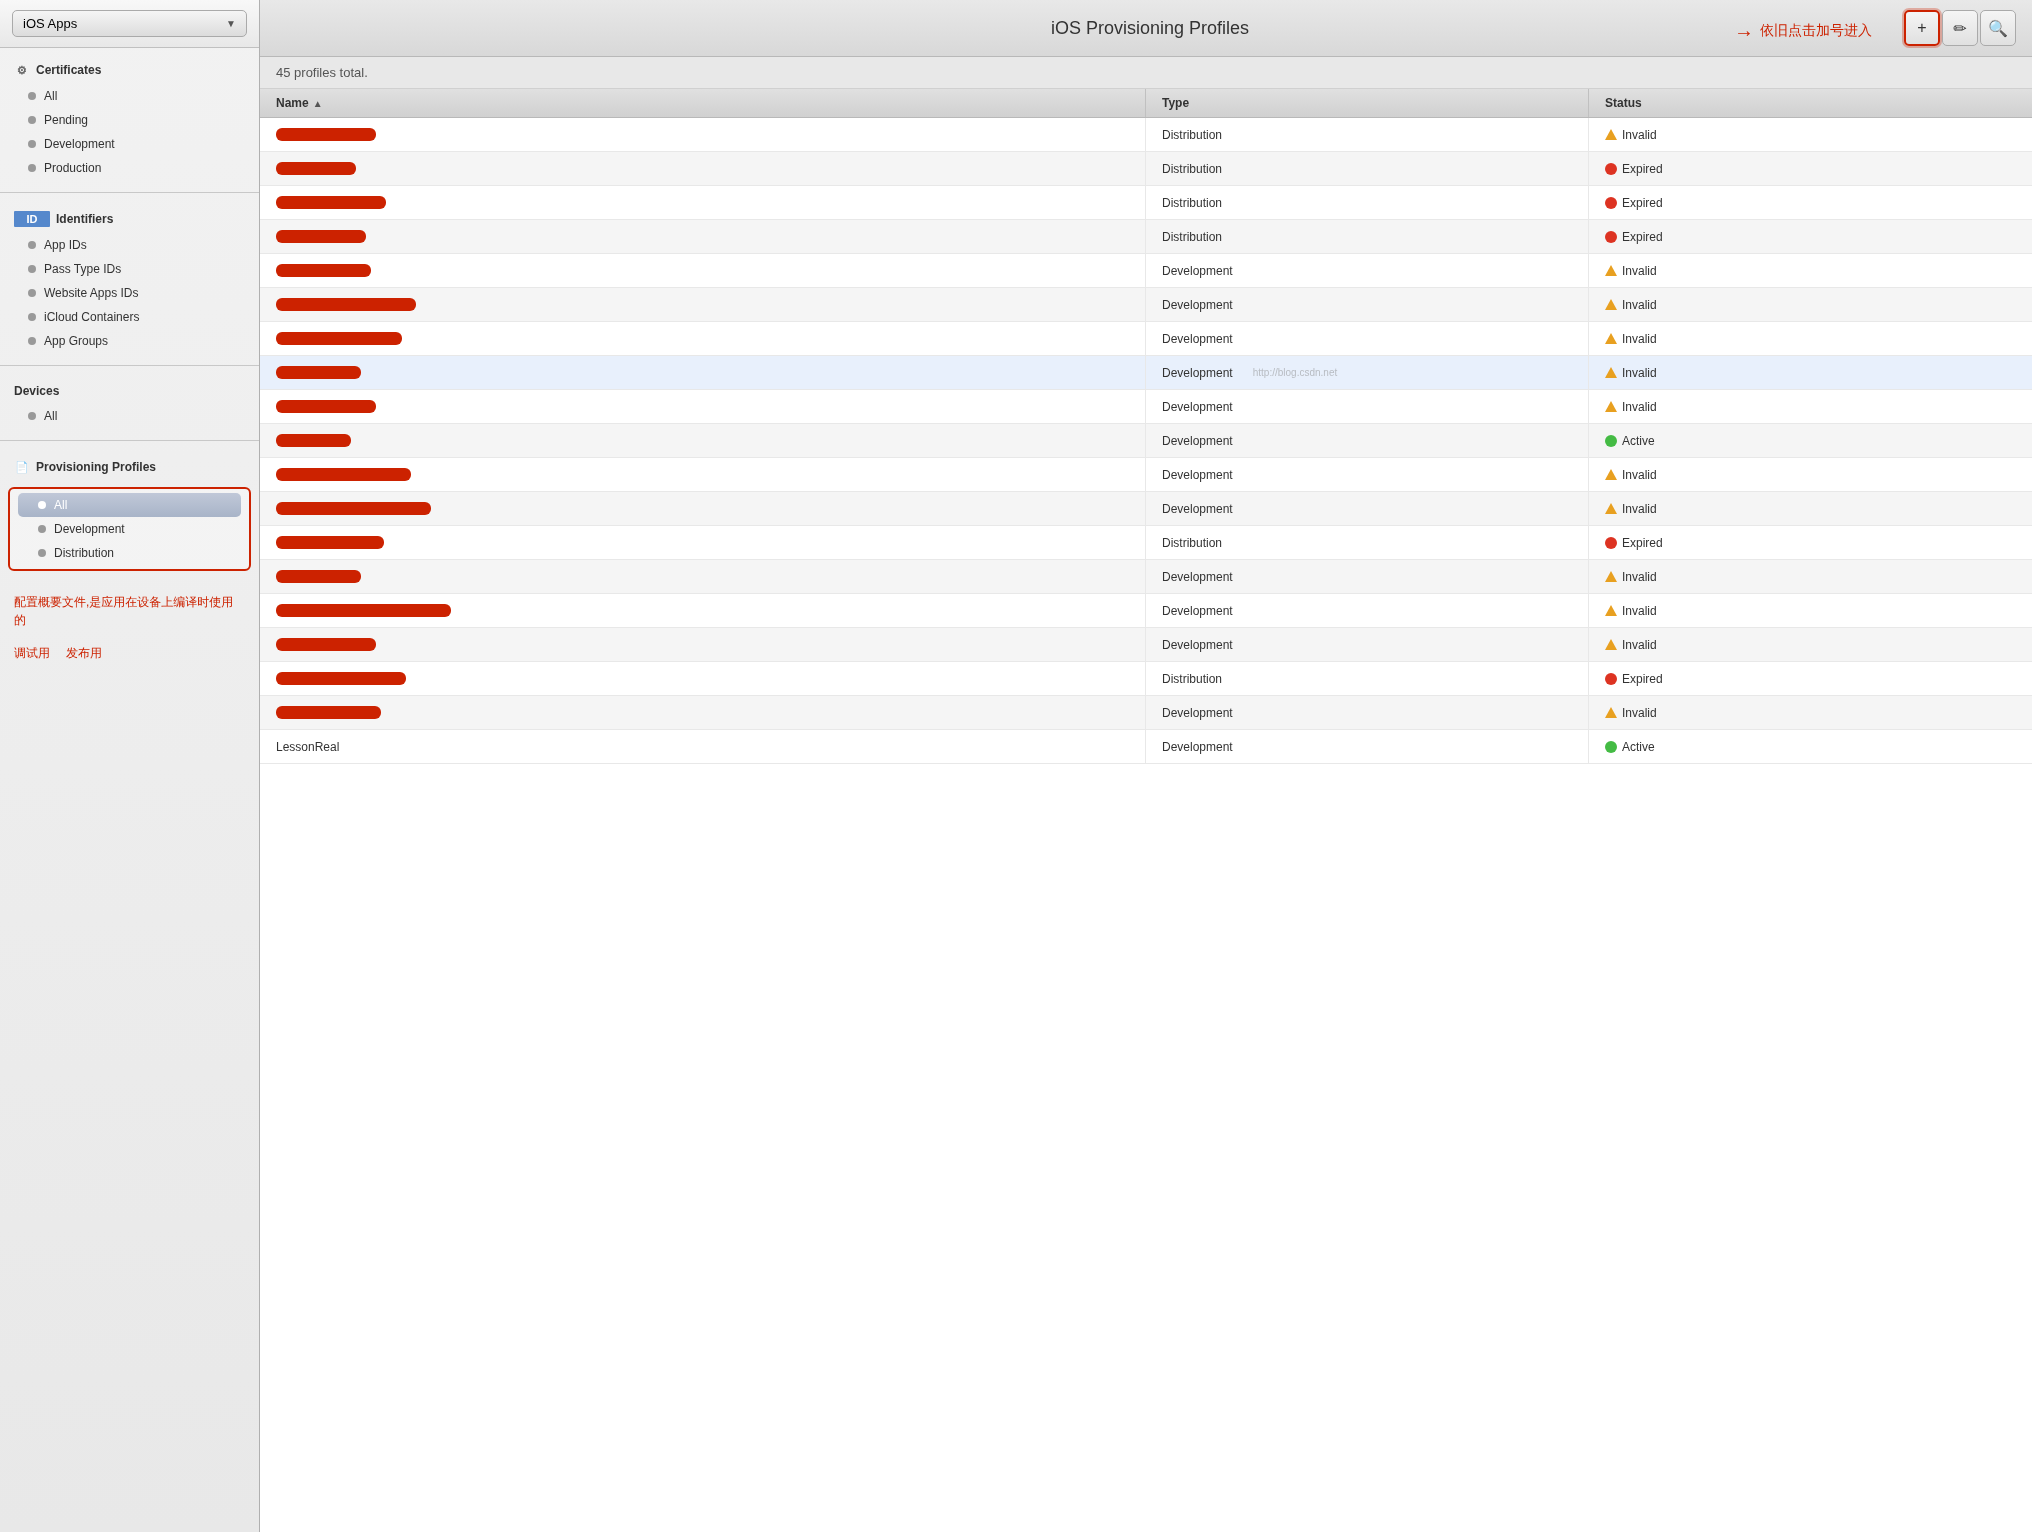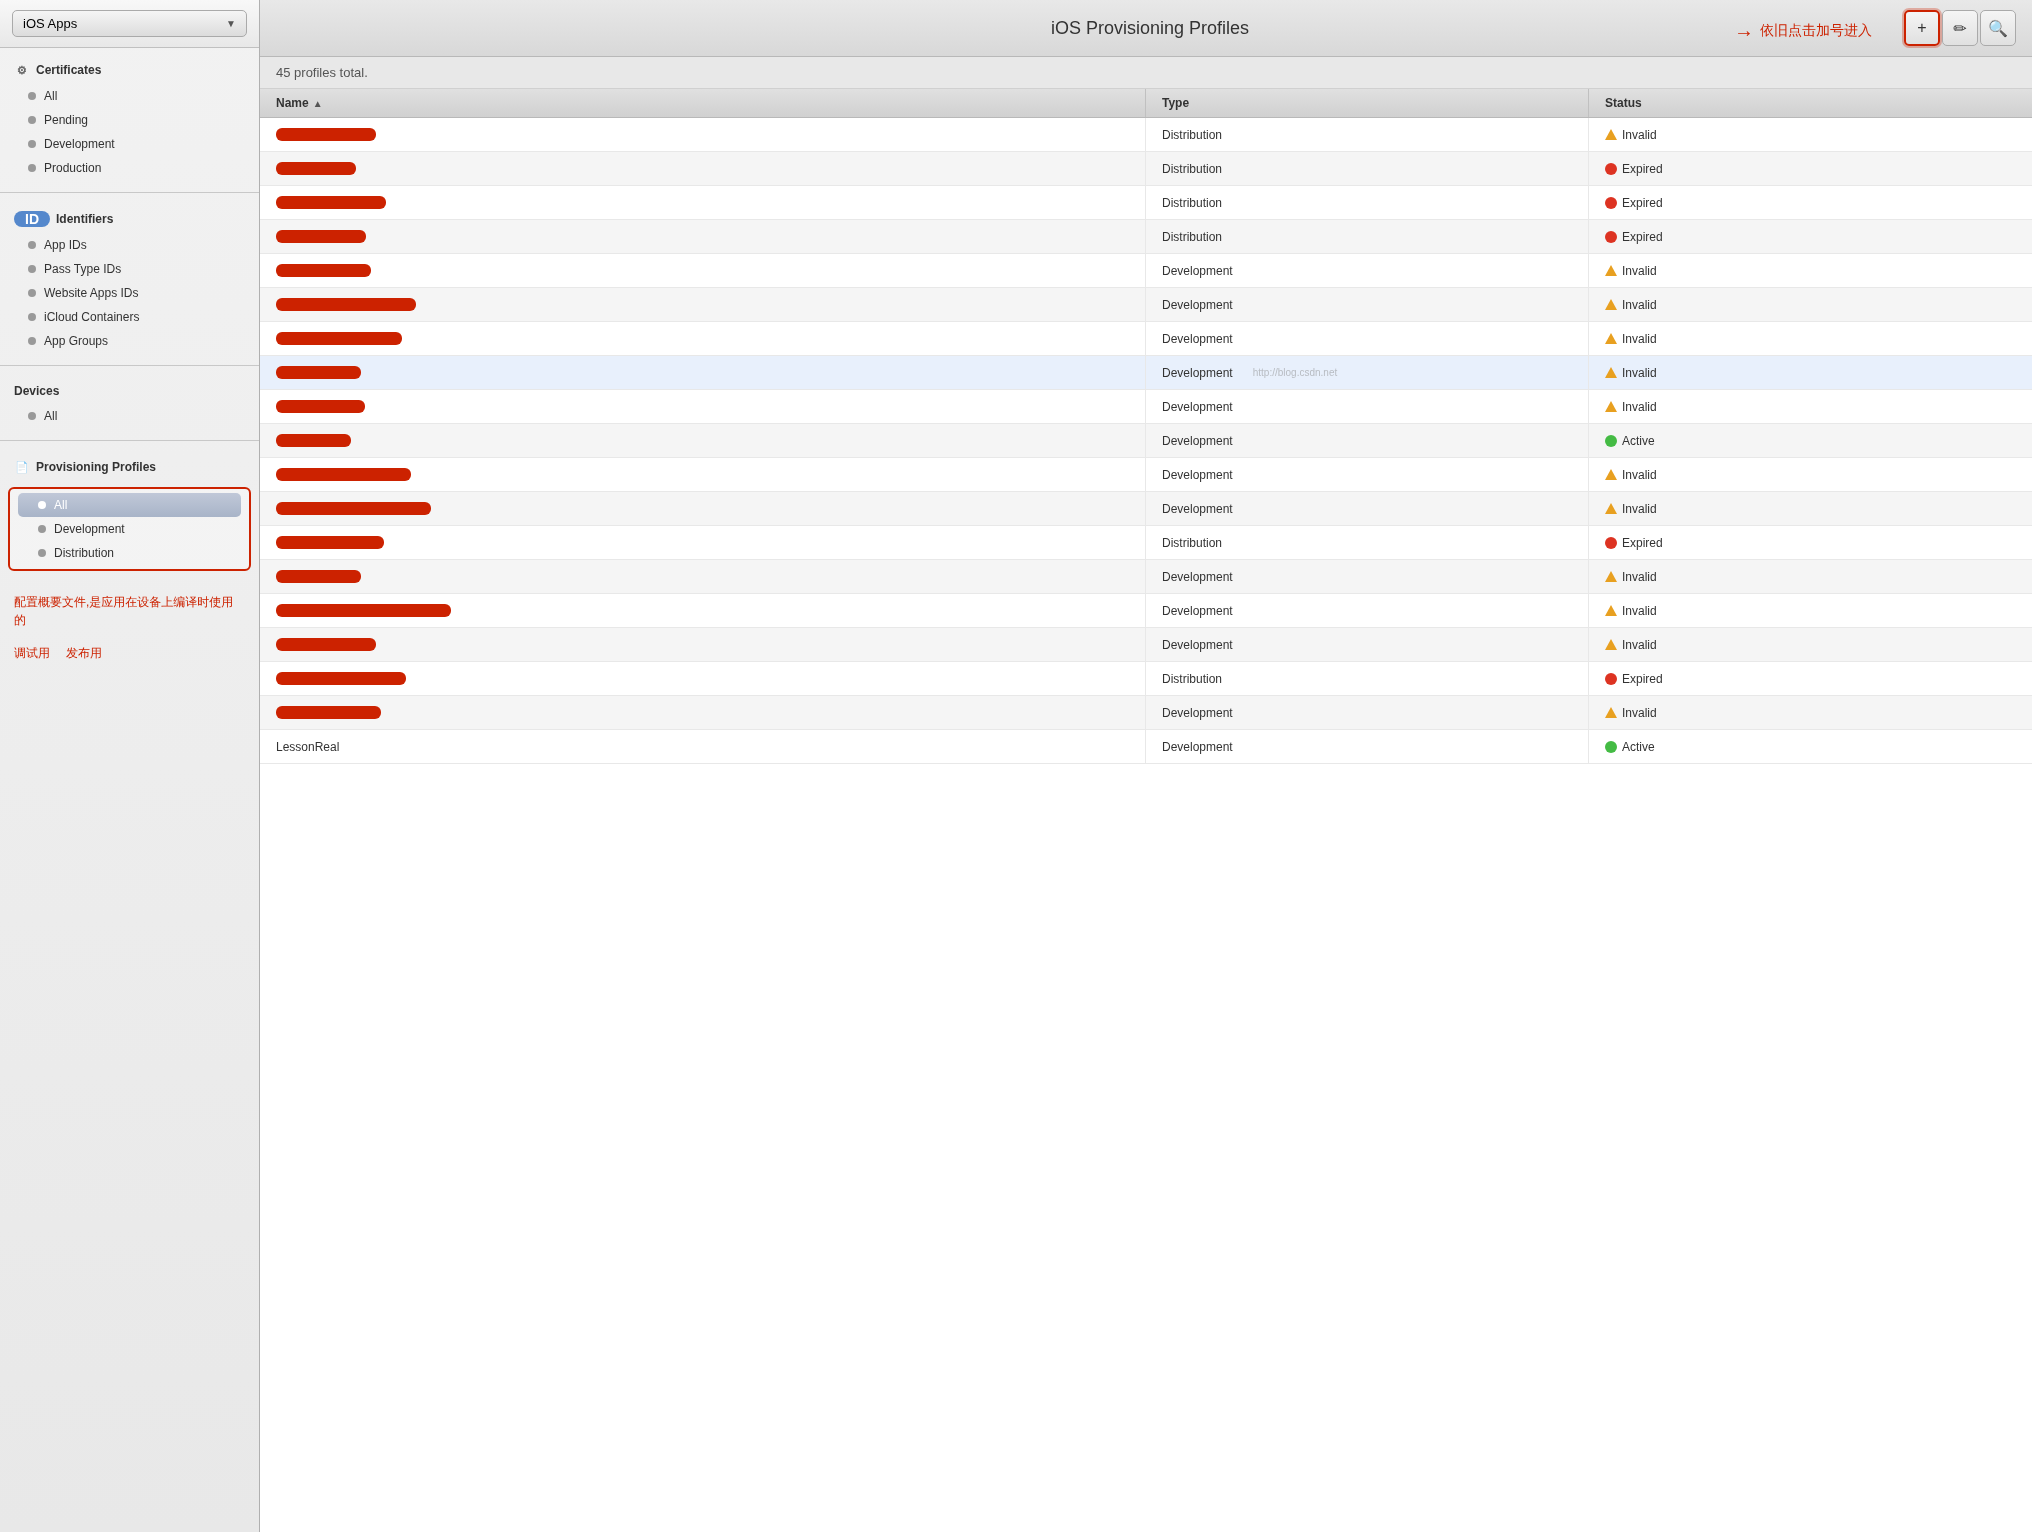--- a/index.html
+++ b/index.html
@@ -333,21 +333,21 @@
       <div class="sidebar-item">
         <span class="item-dot"></span>
         <span>Production</span>
       </div>
     </div>
 
     <div class="sidebar-divider"></div>
 
     <div class="sidebar-section">
       <div class="sidebar-section-title">
-        <span class="section-icon" style="background:#5588cc;color:#fff;border-radius:8px;font-size:14px;font-weight:700;padding:1px 18px;">ID</span>
+        <span class="section-icon" style="background:#5588cc;color:#fff;border-radius:1px;font-size:11px;font-weight:700;padding:1px 18px;">ID</span>
         <span>Identifiers</span>
       </div>
       <div class="sidebar-item">
         <span class="item-dot"></span>
         <span>App IDs</span>
       </div>
       <div class="sidebar-item">
         <span class="item-dot"></span>
         <span>Pass Type IDs</span>
       </div>
@@ -555,21 +555,21 @@
         <div class="table-cell">
           <span class="status-badge">
             <span class="status-triangle"></span>
             <span class="status-text">Invalid</span>
           </span>
         </div>
       </div>
 
       <div class="table-row">
         <div class="table-cell">
-          <span class="redacted" style="width:89px;">dual_lng</span>
+          <span class="redacted" style="width:100px;">dual_lng</span>
         </div>
         <div class="table-cell">Development</div>
         <div class="table-cell">
           <span class="status-badge">
             <span class="status-triangle"></span>
             <span class="status-text">Invalid</span>
           </span>
         </div>
       </div>
 

